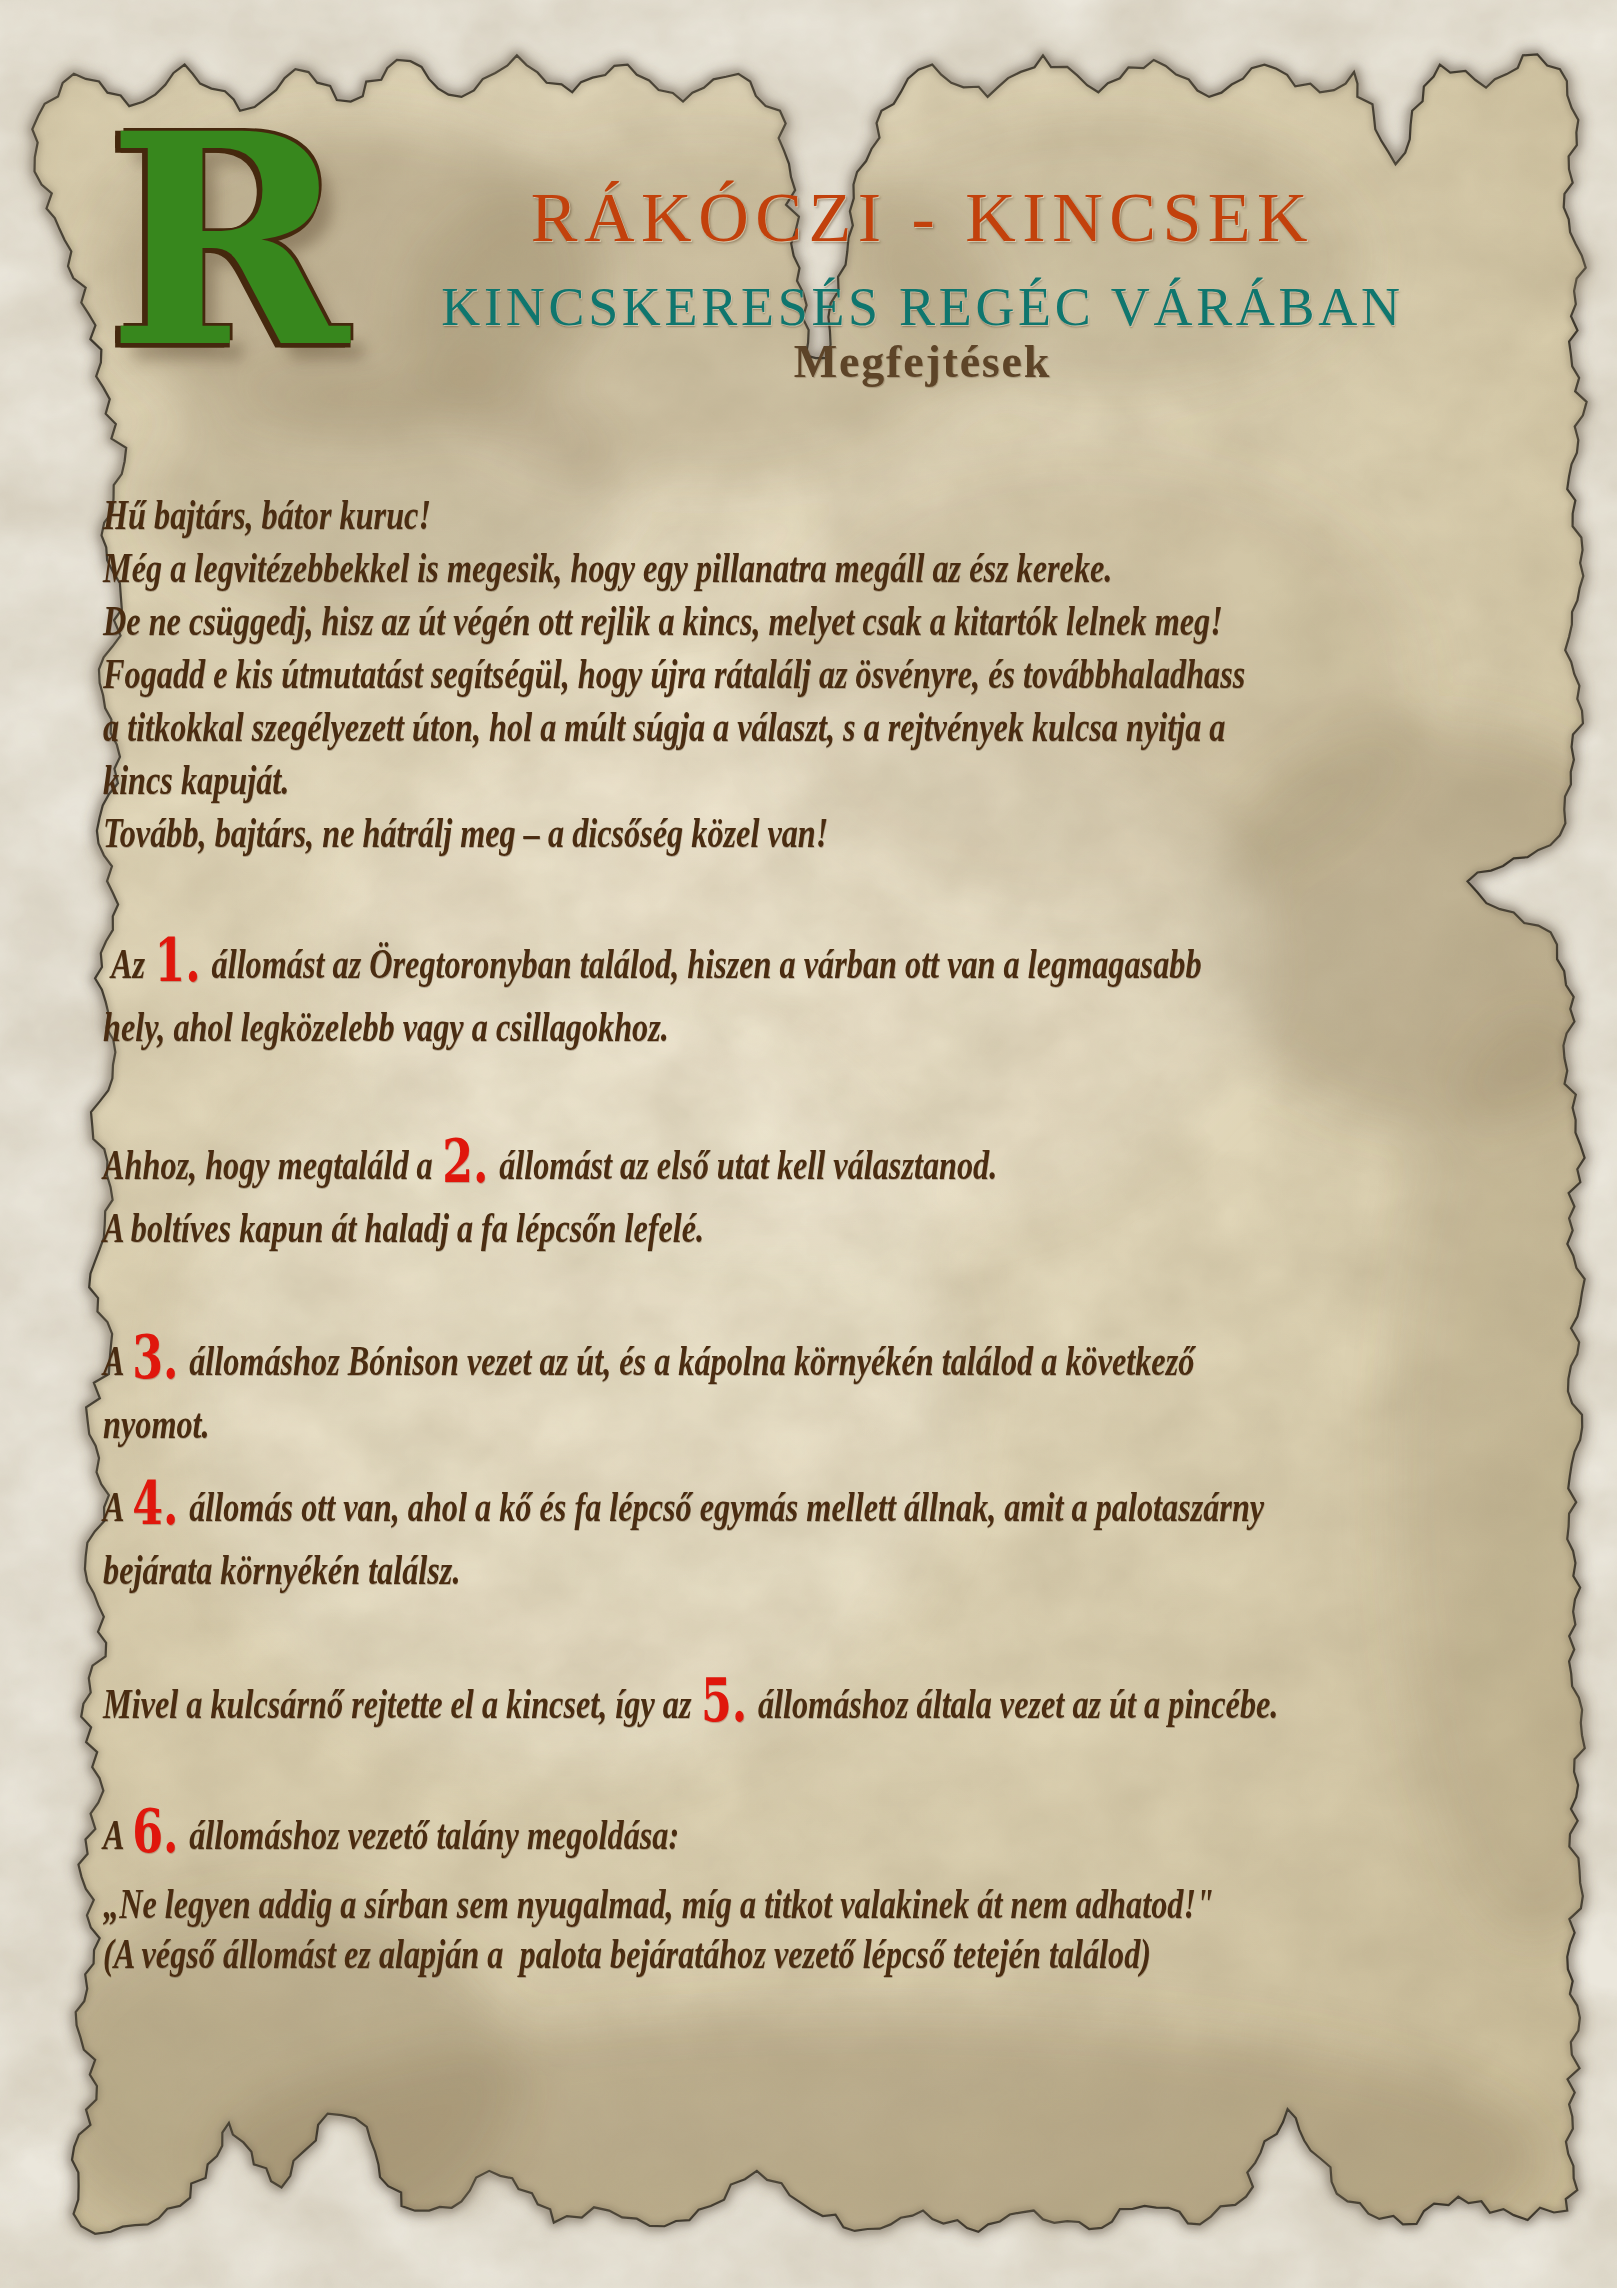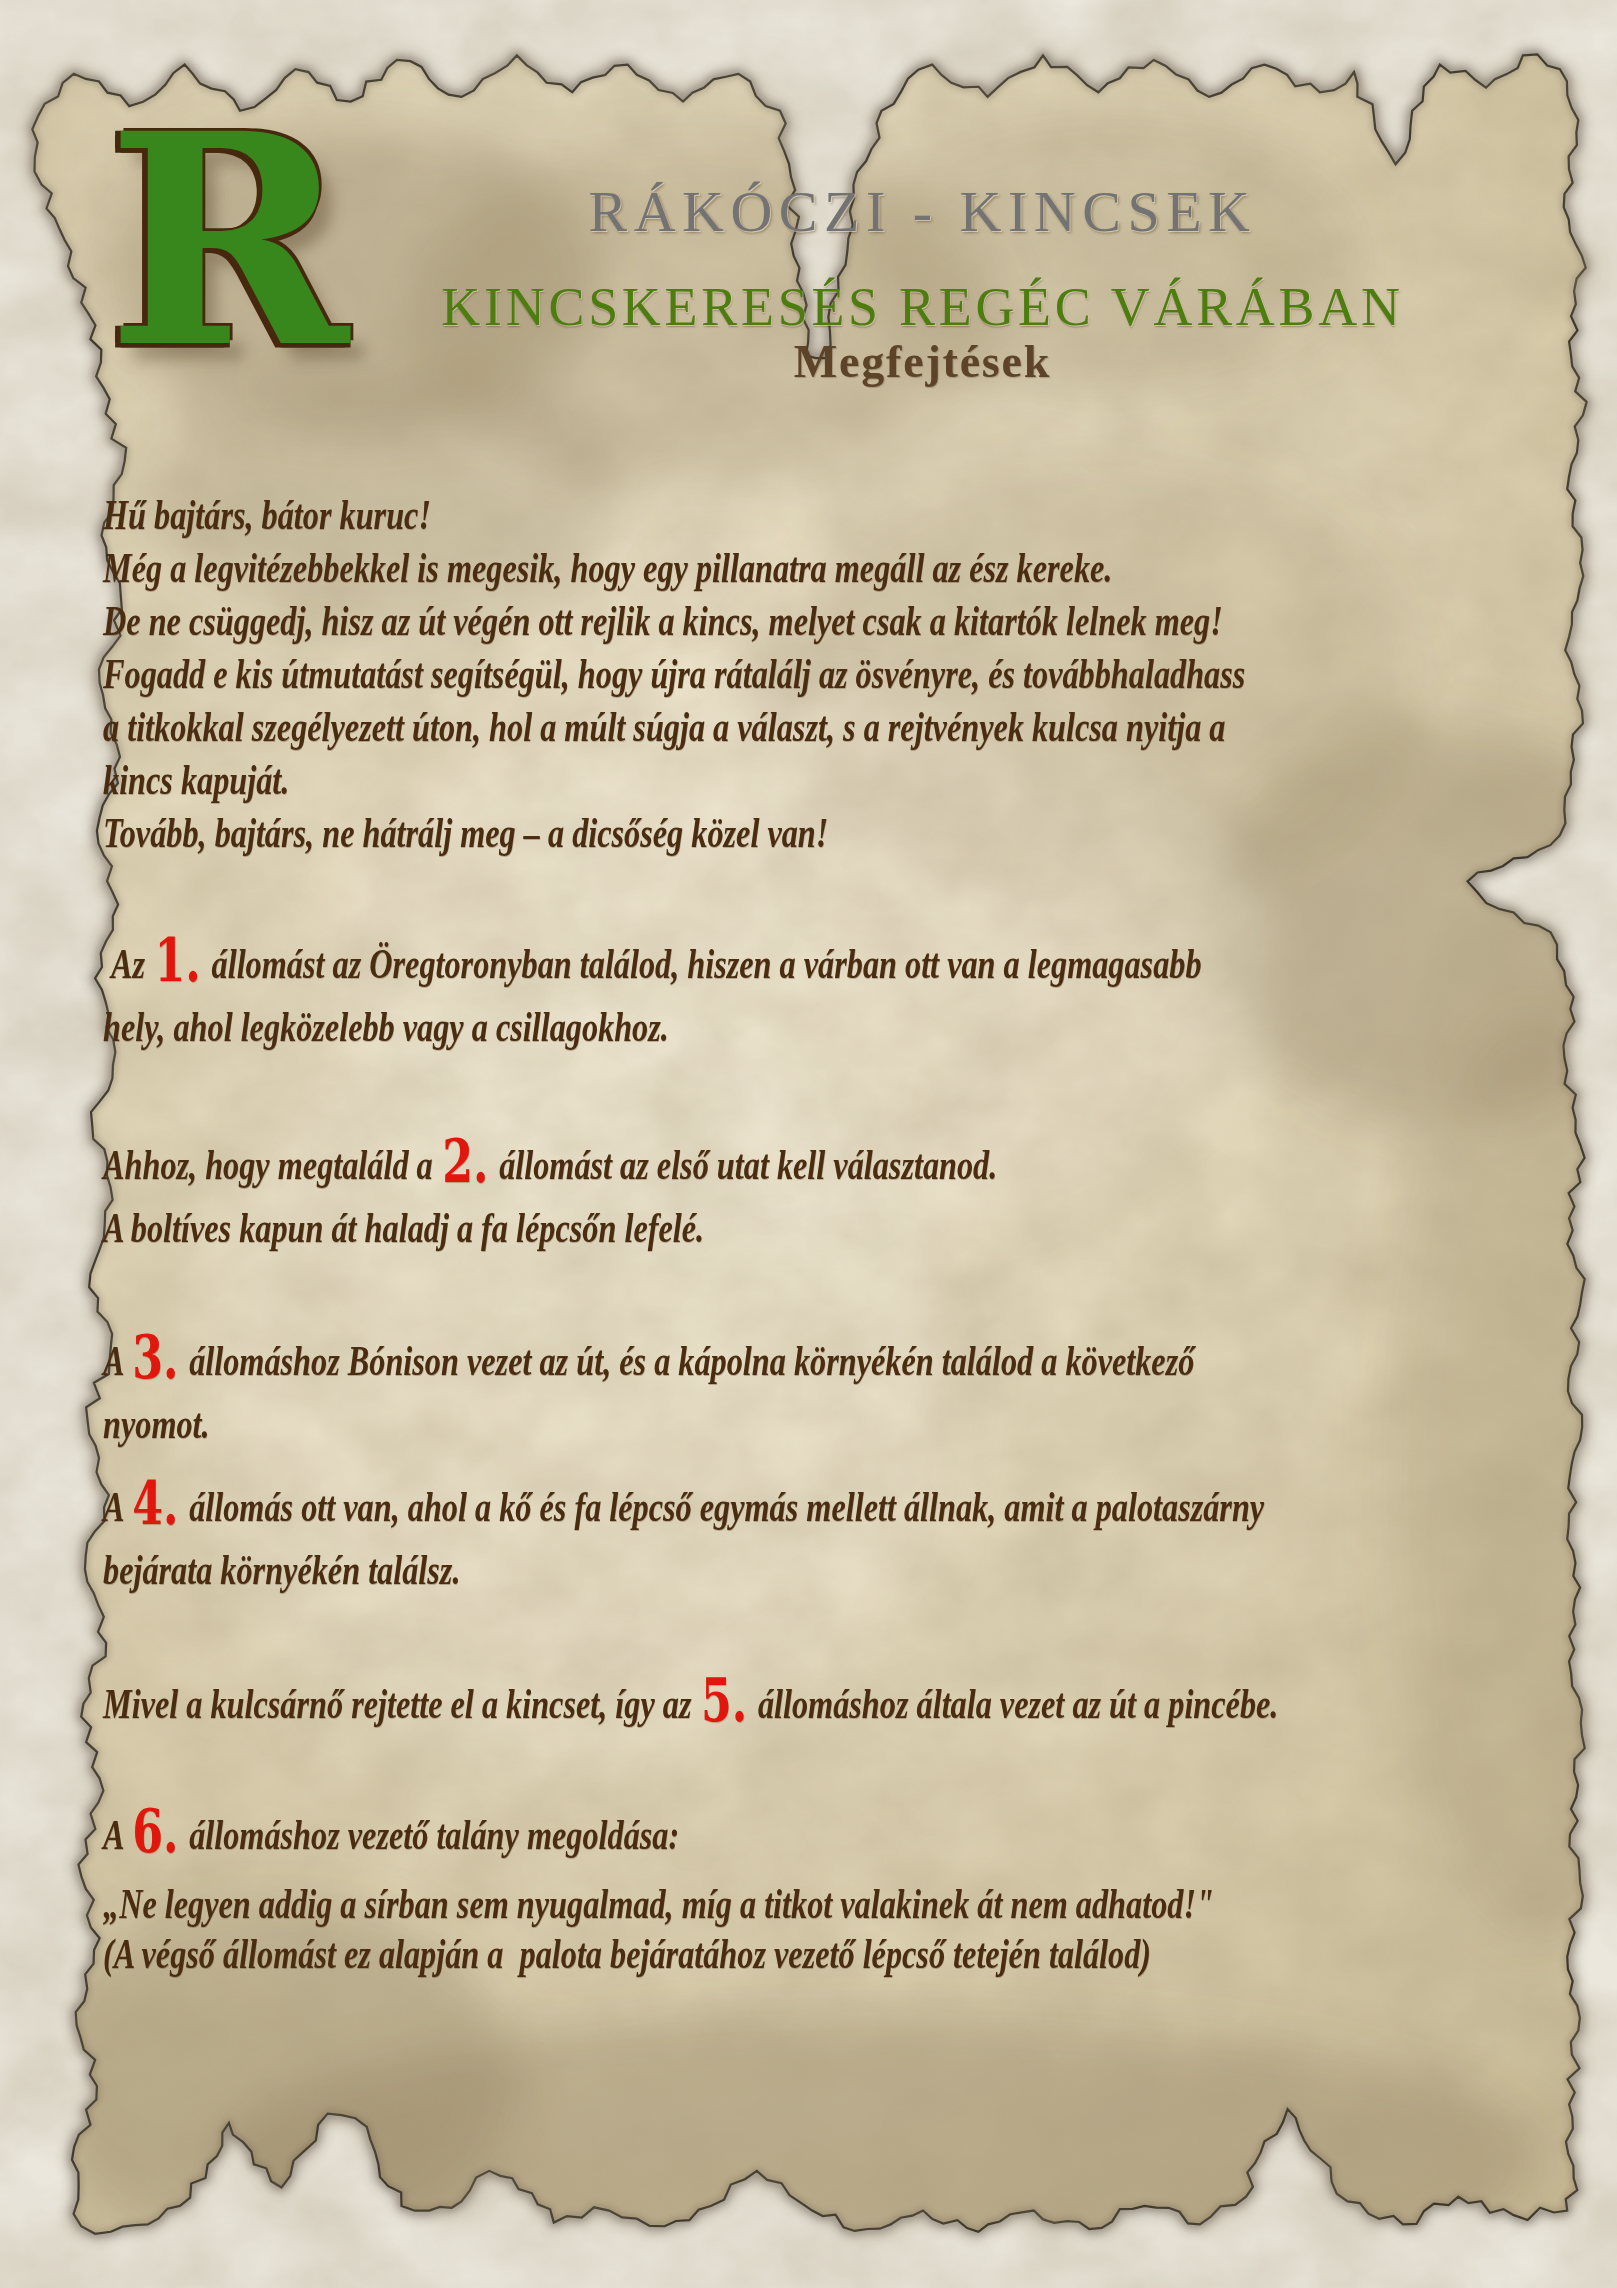--- a/index.html
+++ b/index.html
@@ -22,28 +22,28 @@
       0 4.6px 0 #45280e,
       -5.5px 4.6px 0 #45280e,
       2.8px -2.8px 0 #45280e,
       13px 16.6px 14.8px rgba(70,50,25,0.35);
   }
 
   
   .header { position:absolute; left:249px; top:0; width:1347px; text-align:center; z-index:2; }
   .title {
     position:absolute; left:0; top:183px; width:100%;
-    font-size:58px; line-height:1; letter-spacing:6.5px; font-weight:400;
-    color:#737373;
+    font-size:70px; line-height:1; letter-spacing:6.5px; font-weight:400;
+    color:#c2410c;
     text-shadow:0.9px 0.9px 0 rgba(250,240,215,0.55), 1.8px 1.8px 2.8px rgba(60,35,10,0.40);
   }
   .subtitle {
     position:absolute; left:0; top:280px; width:100%;
     font-size:54px; line-height:1; letter-spacing:3.7px; font-weight:400;
-    color:#4d7c0f;
+    color:#0f766e;
     text-shadow:0.9px 0.9px 0 rgba(250,240,215,0.5), 0.9px 1.8px 1.8px rgba(60,35,10,0.35);
   }
   .heading3 {
     position:absolute; left:0; top:339px; width:100%;
     font-size:46px; line-height:1; letter-spacing:1.8px; font-weight:700;
     color:#5d4428;
     text-shadow:0.9px 0.9px 0.9px rgba(60,35,10,0.25);
   }
 
   

